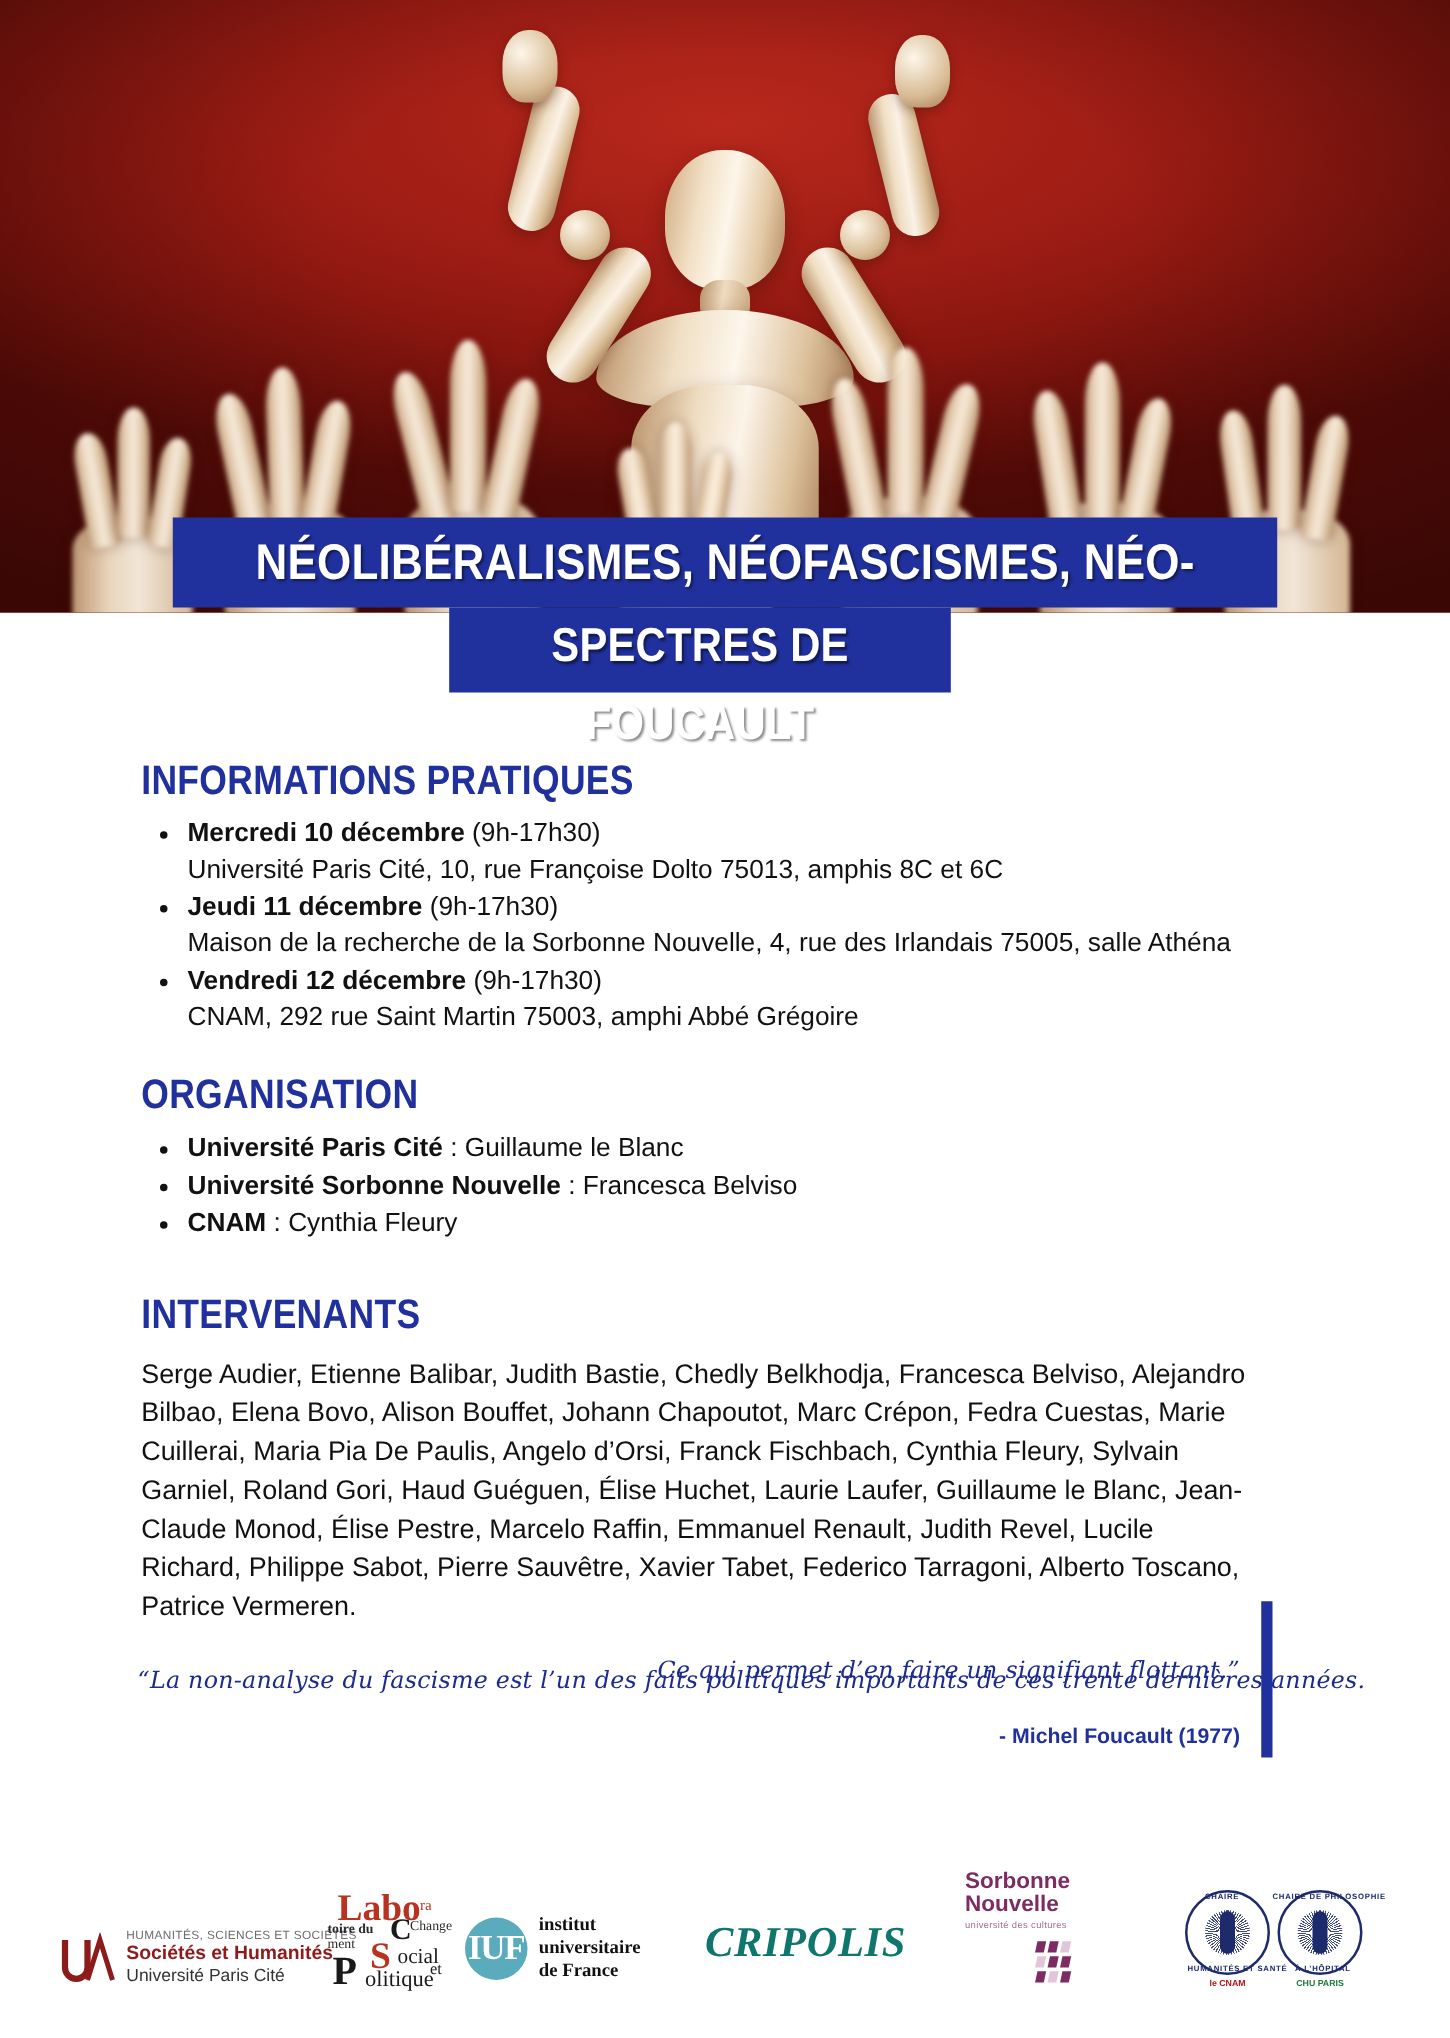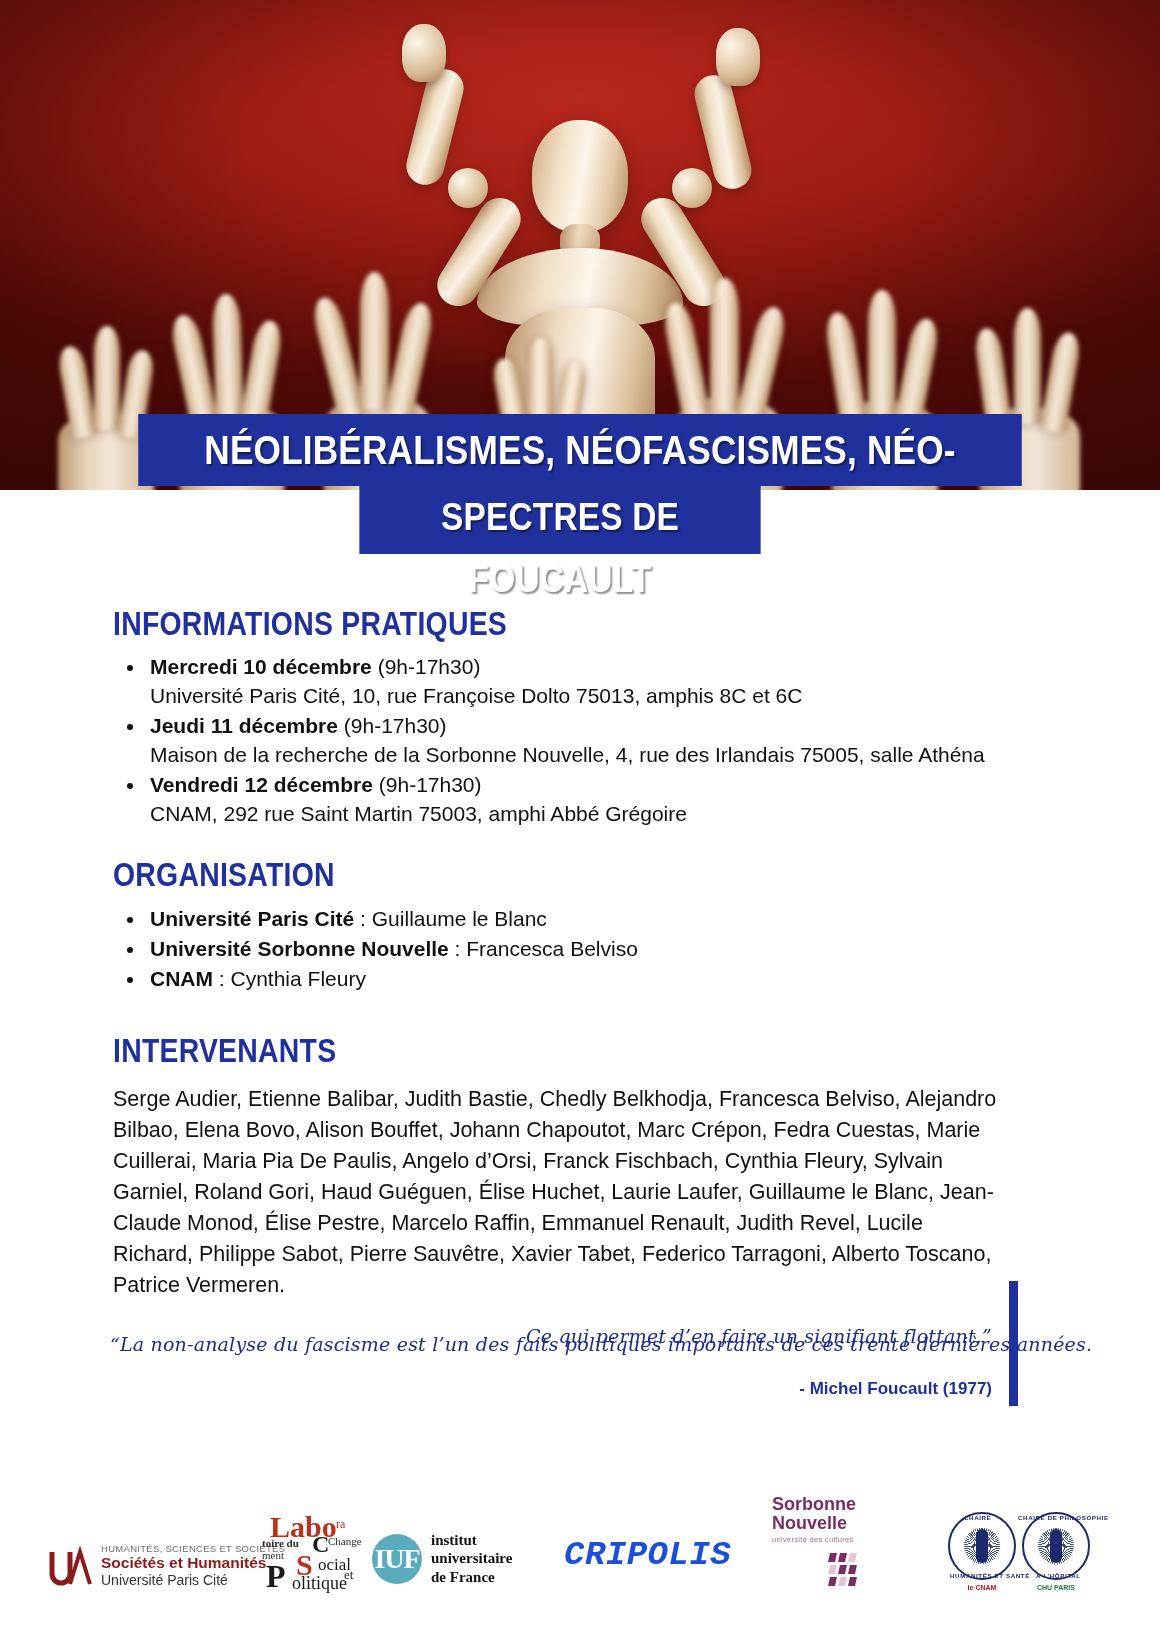--- a/index.html
+++ b/index.html
@@ -151,22 +151,22 @@
   .lcsp span{position:absolute;font-family:"Liberation Serif",serif;line-height:1;}
   
   .iuf{left:372px;bottom:22px;display:flex;align-items:center;gap:9px;}
   .iuf-circle{
     width:50px;height:50px;border-radius:50%;background:#5aacbc;
     color:#fff;font-family:"Liberation Serif",serif;font-weight:700;font-size:28px;
     display:flex;align-items:center;justify-content:center;letter-spacing:-1px;
   }
   .iuf-txt{font-family:"Liberation Serif",serif;font-weight:700;font-size:15px;line-height:1.22;color:#111;}
   
-  .crip{left:564px;bottom:34px;color:#1d4ed8;font-weight:700;font-style:italic;
-    font-size:34px;letter-spacing:.5px;font-family:Liberation Mono, monospace;}
+  .crip{left:564px;bottom:34px;color:#0f766e;font-weight:700;font-style:italic;
+    font-size:34px;letter-spacing:.5px;font-family:Liberation Serif, serif;}
   
   .sorb{left:772px;bottom:22px;display:flex;align-items:flex-end;gap:7px;flex-direction:column;}
   .sorb-txt{color:#7c2b63;font-weight:700;font-size:18px;line-height:1.02;font-family:"Liberation Sans",sans-serif;}
   .sorb-sub{color:#9c6f92;font-weight:400;font-size:7.5px;letter-spacing:.3px;margin-top:3px;}
   .sorb-grid{display:grid;grid-template-columns:repeat(3,7px);grid-auto-rows:9px;gap:3px;margin-top:2px;}
   .sorb-grid i{display:block;width:7px;height:9px;transform:skewX(-12deg);}
   
   .seal{position:absolute;bottom:28px;width:68px;height:68px;}
   .seal-ring{
     position:absolute;inset:0;border-radius:50%;border:2px solid #1d2a6b;

